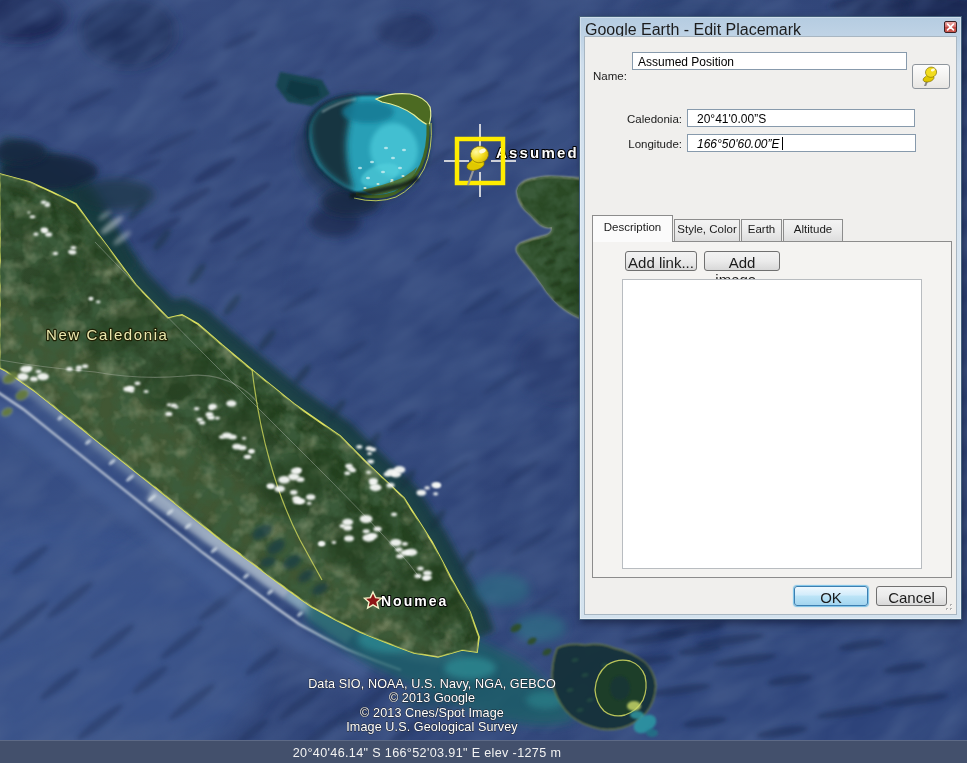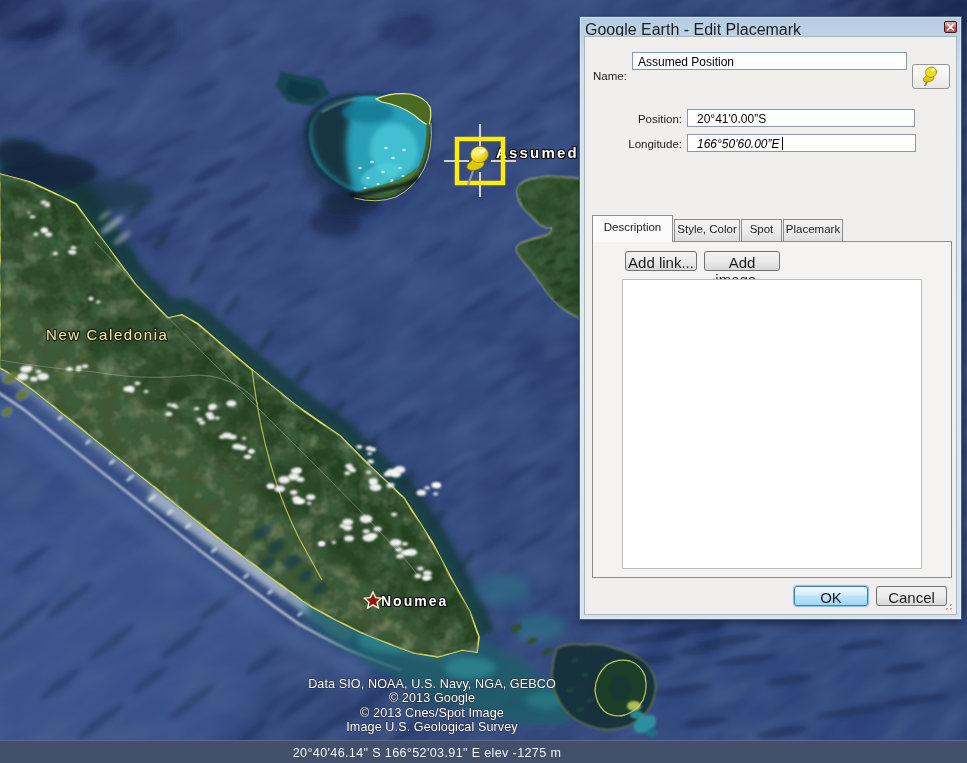--- a/index.html
+++ b/index.html
@@ -489,29 +489,29 @@
       <input class="txt" style="left: 47px; top: 15px; width: 275px; height: 18px;" value="Assumed Position" readonly="">
       <div id="pinbtn"><svg width="34" height="21" viewBox="0 0 34 21">
             <g transform="translate(16.5,10) scale(0.62)">
 <line x1="-3" y1="8" x2="-9" y2="22" stroke="#8a8a8a" stroke-width="3.2"></line>
 <ellipse cx="-1.5" cy="6" rx="9" ry="5" fill="#e0c800" stroke="#7d6c00" stroke-width="1" transform="rotate(-16 -1.5 6)"></ellipse>
 <path d="M-6,3 L-3,-3 L7,-1 L5,7 Z" fill="#e8d400"></path>
 <ellipse cx="2.5" cy="-4.5" rx="9" ry="8.3" fill="#f2dc1e" stroke="#7d6c00" stroke-width="1" transform="rotate(-14 2.5 -4.5)"></ellipse>
 <ellipse cx="5.5" cy="-8" rx="3.4" ry="2.1" fill="#fffce0" opacity="0.95" transform="rotate(-20 5.5 -8)"></ellipse>
 </g>
           </svg></div>
-      <div class="lbl" style="left:36px;top:76px;width:61px;text-align:right;">Position:</div>
+      <div class="lbl" style="left:36px;top:76px;width:61px;text-align:right;">Caledonia:</div>
       <input class="txt" style="left: 102px; top: 72px; width: 228px; height: 18px; padding-left: 9px;" value="20°41'0.00”S" readonly="">
       <div class="lbl" style="left:24px;top:101px;width:73px;text-align:right;">Longitude:</div>
       <input class="txt" style="left: 102px; top: 97px; width: 229px; height: 18px; padding-left: 9px; font-style: italic;" value="166°50'60.00”E" readonly="">
       <div style="position:absolute;left:197px;top:100px;width:1px;height:13px;background:#000;"></div>
       <div id="tab1" class="tab">Description</div>
       <div id="tab2" class="tab">Style, Color</div>
-      <div id="tab3" class="tab">Spot</div>
-      <div id="tab4" class="tab">Placemark</div>
+      <div id="tab3" class="tab">Earth</div>
+      <div id="tab4" class="tab">Altitude</div>
       <div id="tabpanel"></div>
       <div id="addlink" class="btn">Add link...</div>
       <div id="addimg" class="btn">Add image...</div>
       <div id="descarea"></div>
       <div id="okbtn" class="btn">OK</div>
       <div id="cancelbtn" class="btn">Cancel</div>
       <svg id="grip" width="12" height="12">
           <g fill="#b0b0b0">
             <rect x="8" y="8" width="2" height="2"></rect>
             <rect x="8" y="4" width="2" height="2"></rect>

